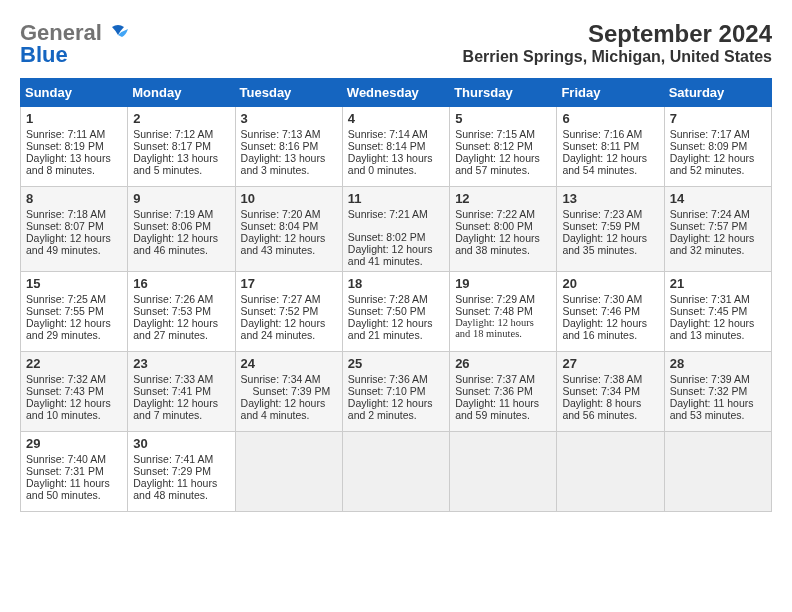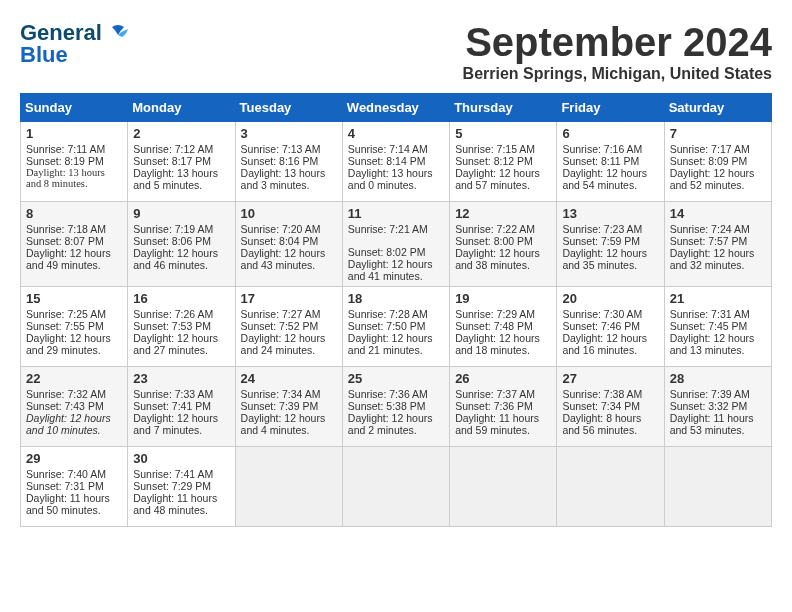--- a/index.html
+++ b/index.html
@@ -18,21 +18,21 @@
     }
     .logo {
       display: flex;
       flex-direction: column;
       align-items: flex-start;
     }
     .title-area {
       text-align: right;
     }
     .month-title {
-      font-size: 40px;
+      font-size: 24px;
       font-weight: bold;
       color: #333;
     }
     .location-title {
       font-size: 16px;
       color: #333;
       font-weight: bold;
     }
     table {
       width: 100%;
@@ -71,21 +71,21 @@
     .empty-cell {
       background-color: #f0f0f0 !important;
     }
   </style>
 </head>
 <body>
 
 <div class="header-area">
   <div class="logo">
     <div style="display:flex;align-items:center;gap:2px;">
-      <span style="font-size:22px;font-weight:bold;color:#0c4a6e;text-align:right;">General</span>
+      <span style="font-size:22px;font-weight:bold;color:#737373;text-align:right;">General</span>
       <svg width="28" height="20" viewBox="0 0 28 20">
         <path d="M8 4 Q14 0 20 4 Q16 8 14 12 Q12 8 8 4Z" fill="#1565c0"></path>
         <path d="M14 12 Q18 8 24 6 Q22 12 18 14Z" fill="#42a5f5"></path>
       </svg>
     </div>
     <span style="font-size:22px;font-weight:bold;color:#1565c0;margin-top:-4px;">Blue</span>
   </div>
   <div class="title-area">
     <div class="month-title">September 2024</div>
     <div class="location-title">Berrien Springs, Michigan, United States</div>
@@ -103,21 +103,21 @@
         <th>Friday</th>
         <th>Saturday</th>
       </tr>
   </thead>
   <tbody id="calendar-body">
   <tr>
         <td>
           <span class="day-number">1</span>
           <span style="display: block;">Sunrise: 7:11 AM</span>
           <span style="display: block;">Sunset: 8:19 PM</span>
-          <span style="display: block; font-family: Liberation Serif, serif;">Daylight: 13 hours and 8 minutes.</span>
+          <span style="display: block;">Daylight: 13 hours and 8 minutes.</span>
         </td>
         <td>
           <span class="day-number">2</span>
           <span style="display: block;">Sunrise: 7:12 AM</span>
           <span style="display: block;">Sunset: 8:17 PM</span>
           <span style="display: block;">Daylight: 13 hours and 5 minutes.</span>
         </td>
         <td>
           <span class="day-number">3</span>
           <span style="display: block;">Sunrise: 7:13 AM</span>
@@ -215,76 +215,76 @@
         <td>
           <span class="day-number">18</span>
           <span style="display: block;">Sunrise: 7:28 AM</span>
           <span style="display: block;">Sunset: 7:50 PM</span>
           <span style="display: block;">Daylight: 12 hours and 21 minutes.</span>
         </td>
         <td>
           <span class="day-number">19</span>
           <span style="display: block;">Sunrise: 7:29 AM</span>
           <span style="display: block;">Sunset: 7:48 PM</span>
-          <span style="display: block;">Daylight: 12 hours and 18 minutes.</span>
+          <span style="display: block; font-family: Liberation Serif, serif;">Daylight: 12 hours and 18 minutes.</span>
         </td>
         <td>
           <span class="day-number">20</span>
           <span style="display: block;">Sunrise: 7:30 AM</span>
           <span style="display: block;">Sunset: 7:46 PM</span>
           <span style="display: block;">Daylight: 12 hours and 16 minutes.</span>
         </td>
         <td>
           <span class="day-number">21</span>
           <span style="display: block;">Sunrise: 7:31 AM</span>
           <span style="display: block;">Sunset: 7:45 PM</span>
           <span style="display: block;">Daylight: 12 hours and 13 minutes.</span>
         </td>
       </tr>
       <tr>
         <td>
           <span class="day-number">22</span>
           <span style="display: block;">Sunrise: 7:32 AM</span>
           <span style="display: block;">Sunset: 7:43 PM</span>
-          <span style="display: block; font-style: italic;">Daylight: 12 hours and 10 minutes.</span>
+          <span style="display: block;">Daylight: 12 hours and 10 minutes.</span>
         </td>
         <td>
           <span class="day-number">23</span>
           <span style="display: block;">Sunrise: 7:33 AM</span>
           <span style="display: block;">Sunset: 7:41 PM</span>
           <span style="display: block;">Daylight: 12 hours and 7 minutes.</span>
         </td>
         <td>
           <span class="day-number">24</span>
           <span style="display: block;">Sunrise: 7:34 AM</span>
-          <span style="display: block;">Sunset: 7:39 PM</span>
+          <span style="display: block; margin-left: 12px;">Sunset: 7:39 PM</span>
           <span style="display: block;">Daylight: 12 hours and 4 minutes.</span>
         </td>
         <td>
           <span class="day-number">25</span>
           <span style="display: block;">Sunrise: 7:36 AM</span>
-          <span style="display: block;">Sunset: 5:38 PM</span>
+          <span style="display: block;">Sunset: 7:10 PM</span>
           <span style="display: block;">Daylight: 12 hours and 2 minutes.</span>
         </td>
         <td>
           <span class="day-number">26</span>
           <span style="display: block;">Sunrise: 7:37 AM</span>
           <span style="display: block;">Sunset: 7:36 PM</span>
           <span style="display: block;">Daylight: 11 hours and 59 minutes.</span>
         </td>
         <td>
           <span class="day-number">27</span>
           <span style="display: block;">Sunrise: 7:38 AM</span>
           <span style="display: block;">Sunset: 7:34 PM</span>
           <span style="display: block;">Daylight: 8 hours and 56 minutes.</span>
         </td>
         <td>
           <span class="day-number">28</span>
           <span style="display: block;">Sunrise: 7:39 AM</span>
-          <span style="display: block;">Sunset: 3:32 PM</span>
+          <span style="display: block;">Sunset: 7:32 PM</span>
           <span style="display: block;">Daylight: 11 hours and 53 minutes.</span>
         </td>
       </tr>
       <tr>
         <td>
           <span class="day-number">29</span>
           <span style="display: block;">Sunrise: 7:40 AM</span>
           <span style="display: block;">Sunset: 7:31 PM</span>
           <span style="display: block;">Daylight: 11 hours and 50 minutes.</span>
         </td>

